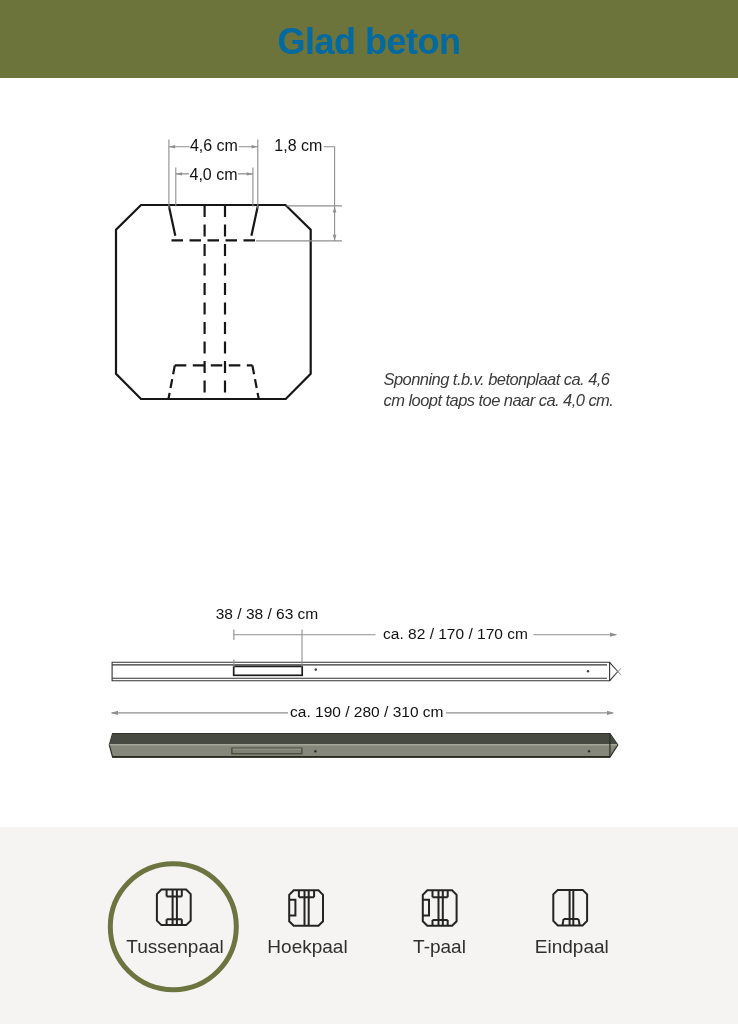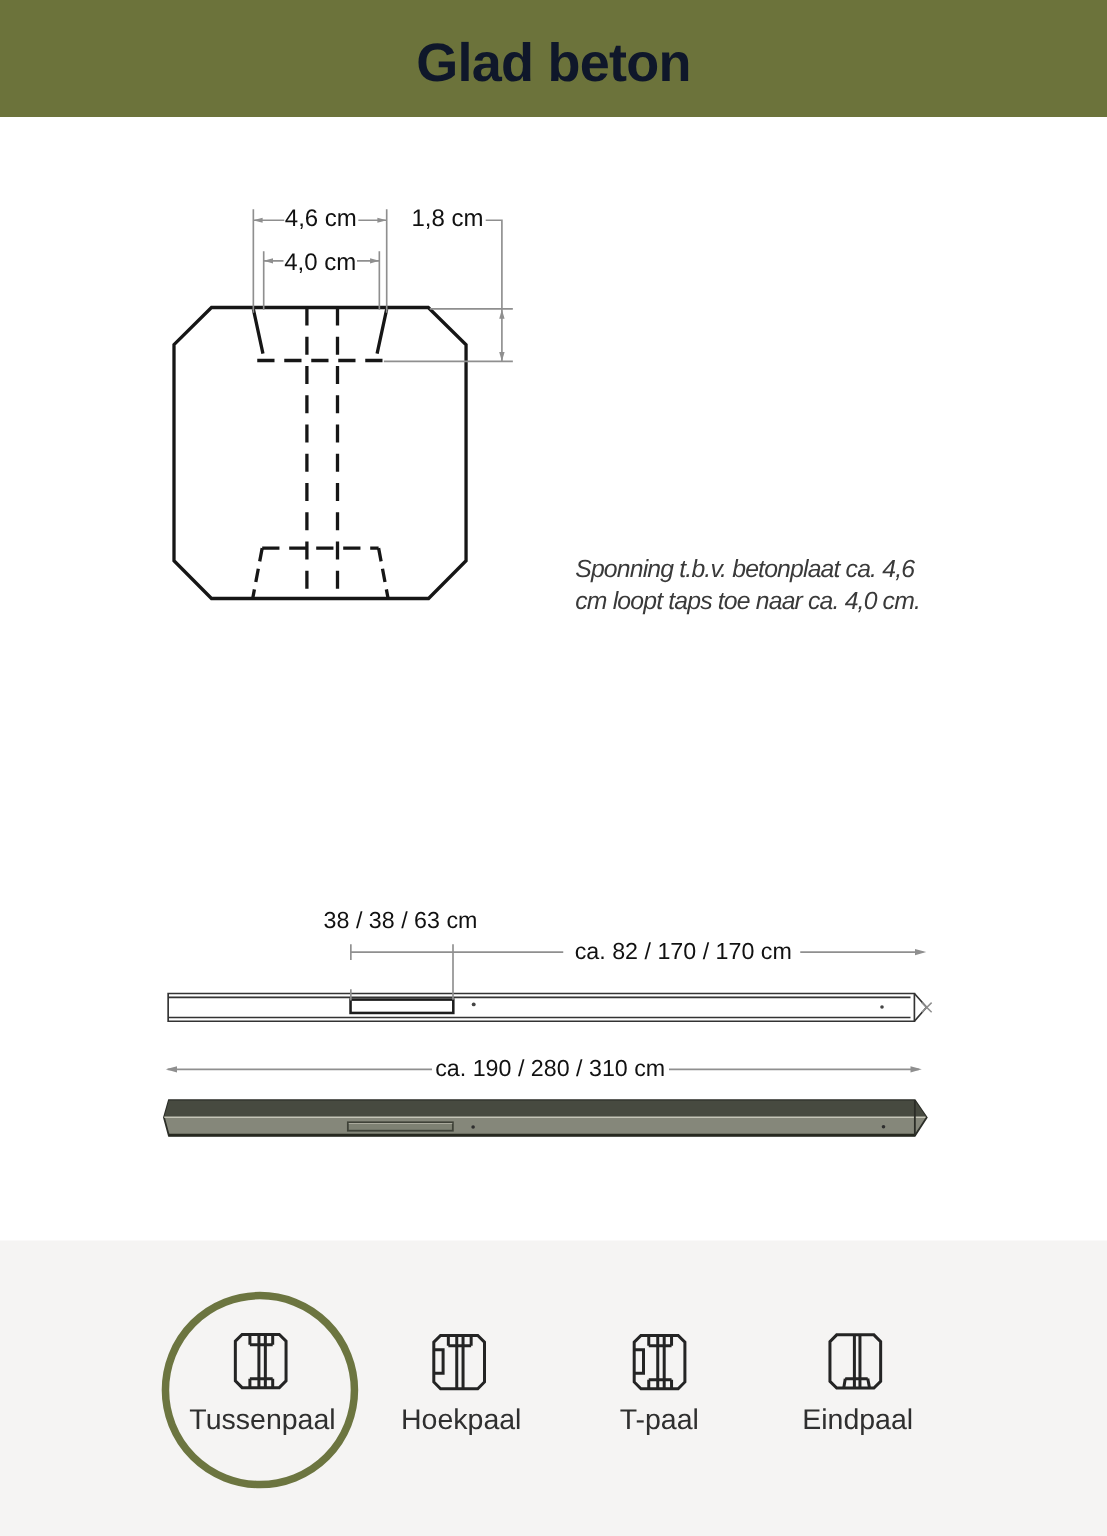--- a/index.html
+++ b/index.html
@@ -4,21 +4,21 @@
 <style>
   html,body{margin:0;padding:0;}
   body{width:738px;height:1024px;background:#ffffff;font-family:"Liberation Sans",sans-serif;position:relative;overflow:hidden;}
   .abs{position:absolute;}
 </style>
 </head>
 <body>
 
 <div class="abs" style="left:0;top:0;width:738px;height:78px;background:#6c733b;"></div>
 
-<div class="abs" style="left:0;top:0;width:738px;height:78px;text-align:center;line-height:84px;font-size:36px;font-weight:bold;color:#0f172a;letter-spacing:-0.5px;">Glad beton</div>
+<div class="abs" style="left:0;top:0;width:738px;height:78px;text-align:center;line-height:84px;font-size:36px;font-weight:bold;color:#0369a1;letter-spacing:-0.5px;">Glad beton</div>
 
 <div class="abs" style="left:0;top:827px;width:738px;height:197px;background:#f5f4f3;"></div>
 <svg class="abs" style="left:0;top:0;" width="738" height="1024" viewBox="0 0 738 1024">
 
   <g stroke="#161616" stroke-width="2.2" fill="none">
     <path d="M141,205 L285.5,205 L310.7,229.8 L310.7,373.8 L285.7,399 L141,399 L116,373.8 L116,229.8 Z"></path>
   </g>
 
   <g stroke="#161616" stroke-width="2.2" fill="none">
     <path d="M168.9,206.1 L175.3,235.8 M257.8,206.1 L251.4,235.8"></path>

